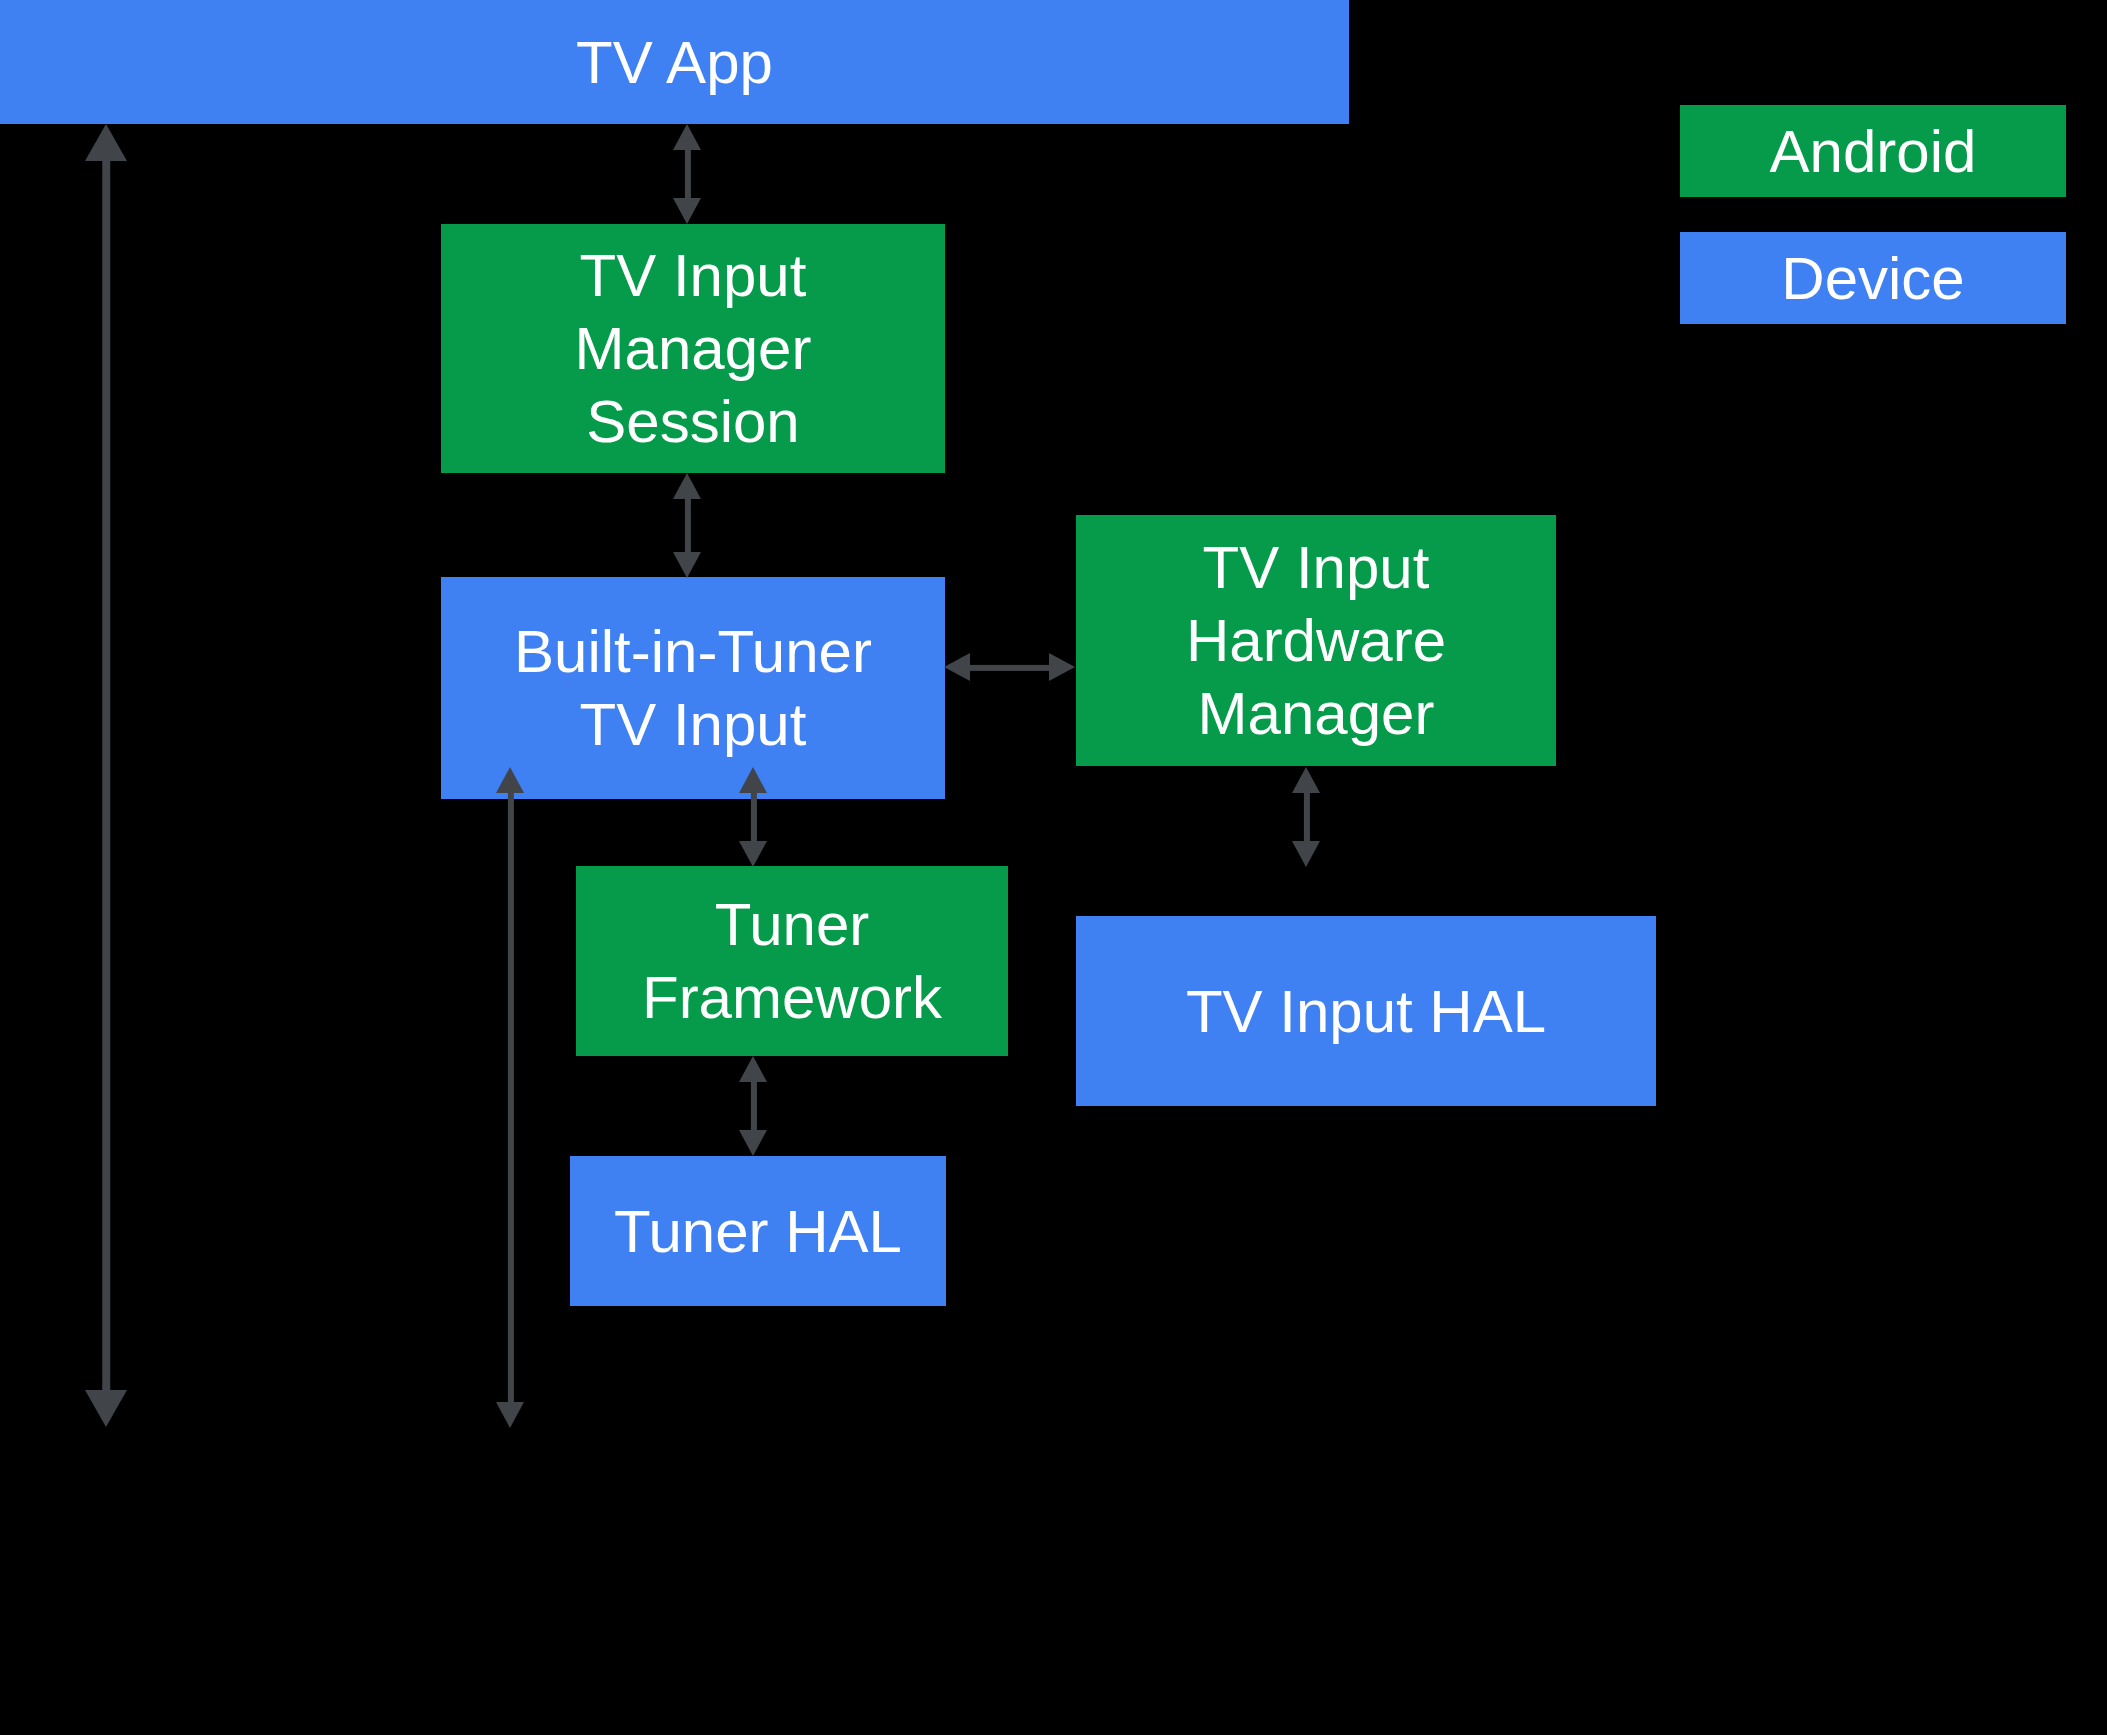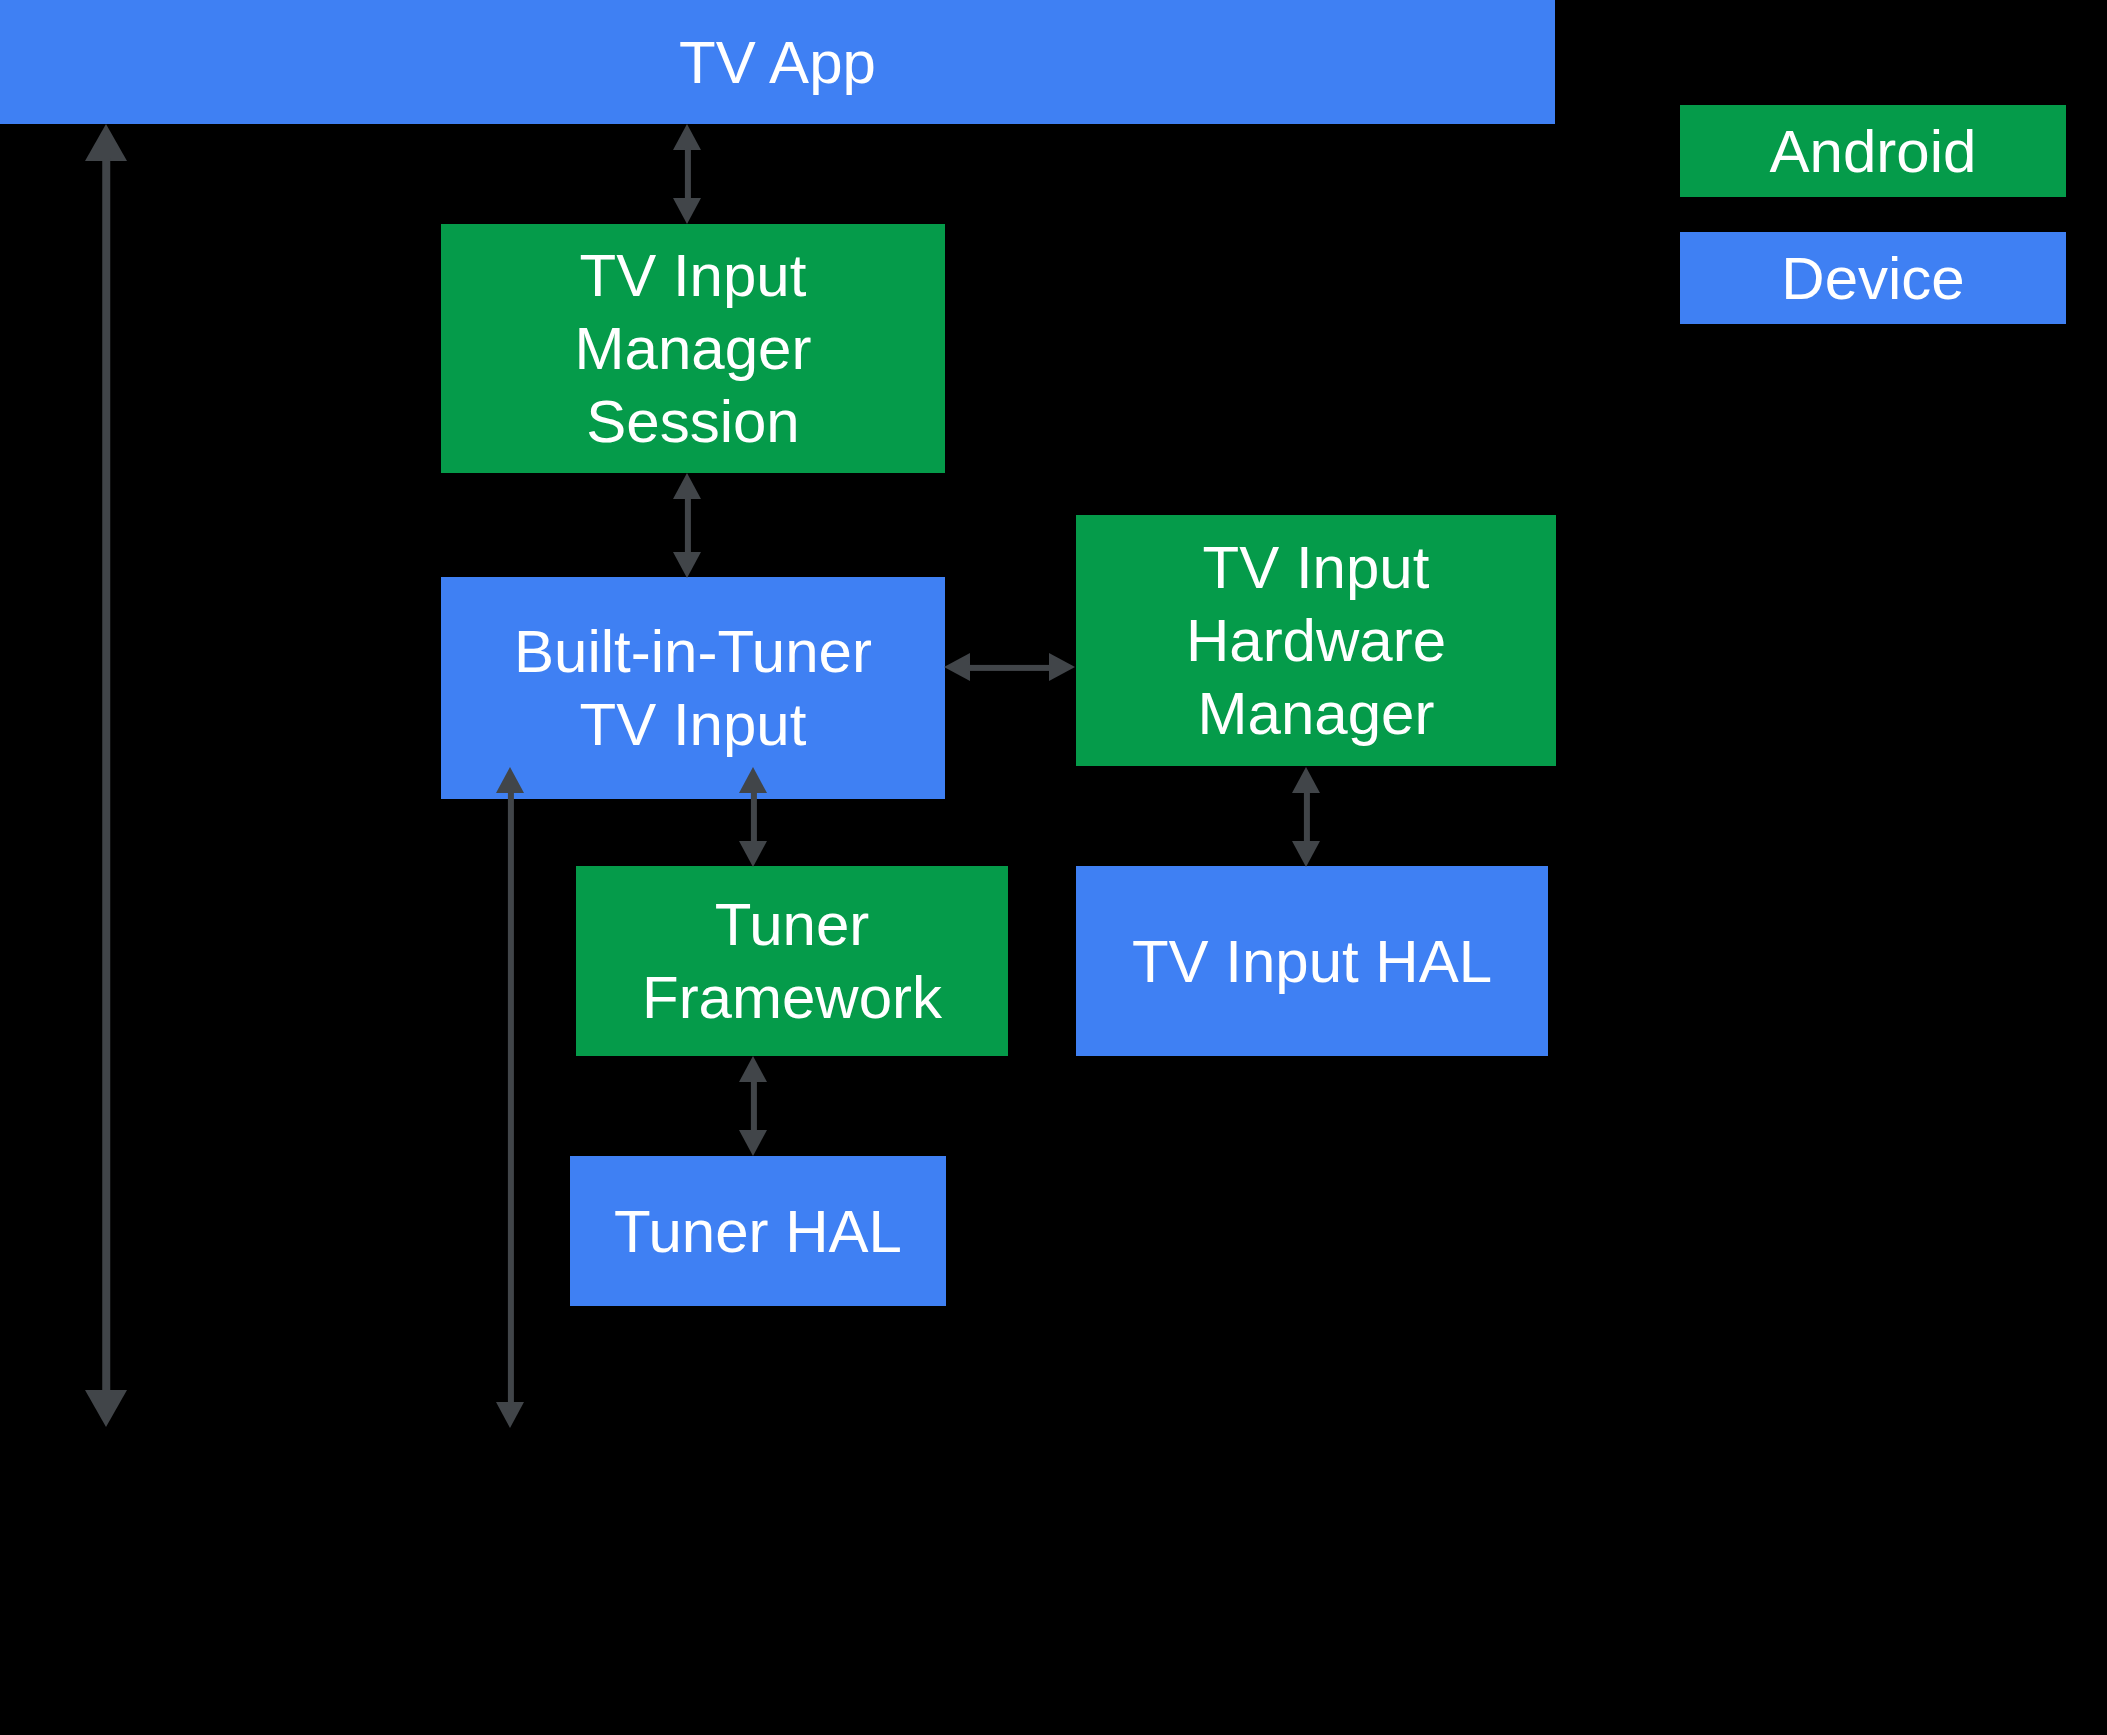--- a/index.html
+++ b/index.html
@@ -65,21 +65,21 @@
   .arr-h>.shaft{
     position:absolute;top:50%;transform:translateY(-50%);
     left:23.6px;right:23.6px;height:6.2px;background:var(--arrow);
   }
 </style>
 </head>
 <body>
 
 <div class="canvas">
 
-  <div class="box blue" style="left:0;top:0;width:1555px;height:124px">
+  <div class="box blue" style="left:0;top:0;width:1349px;height:124px">
     <span class="box-label">TV App</span>
   </div>
 
   <div class="box green" style="left:441px;top:224px;width:504px;height:249px">
     <span class="box-label">TV Input
 Manager
 Session</span>
   </div>
 
   <div class="box blue" style="left:441px;top:577px;width:504px;height:222px">
@@ -91,21 +91,21 @@
     <span class="box-label">TV Input
 Hardware
 Manager</span>
   </div>
 
   <div class="box green" style="left:576px;top:866px;width:432px;height:190px">
     <span class="box-label">Tuner
 Framework</span>
   </div>
 
-  <div class="box blue" style="left:1076px;top:866px;width:472px;height:190px">
+  <div class="box blue" style="left:1076px;top:916px;width:580px;height:190px">
     <span class="box-label">TV Input HAL</span>
   </div>
 
   <div class="box blue" style="left:570px;top:1156px;width:376px;height:150px">
     <span class="box-label">Tuner HAL</span>
   </div>
 
 
   <div class="arr-v big" style="left:85px;top:124px;height:1303px">
     <i class="shaft"></i>

